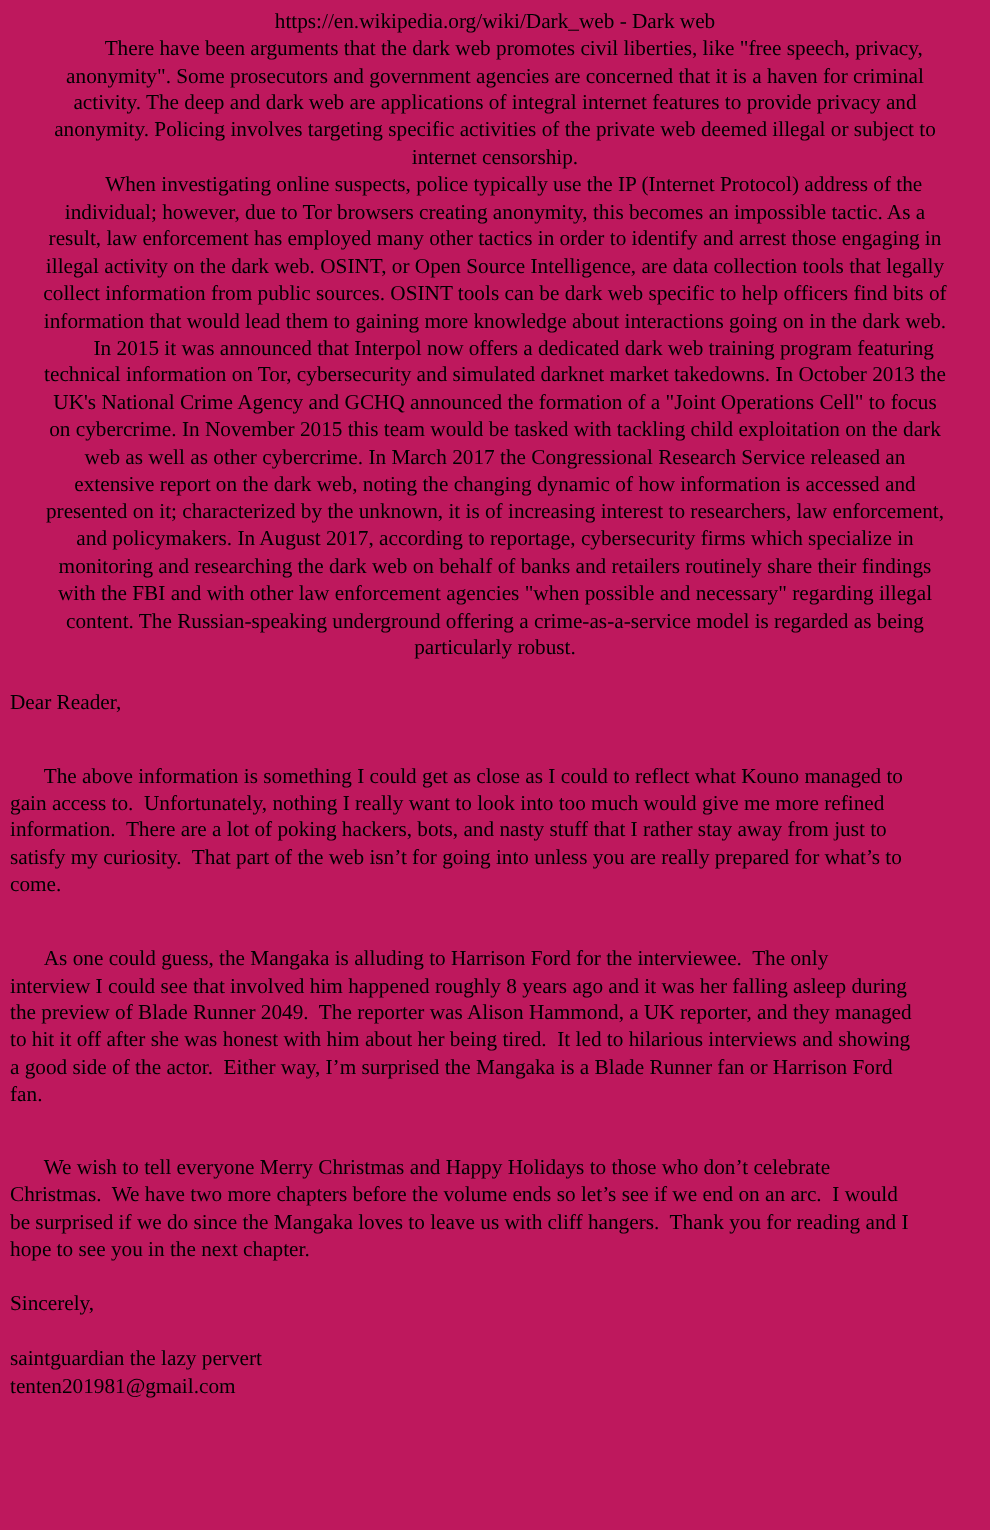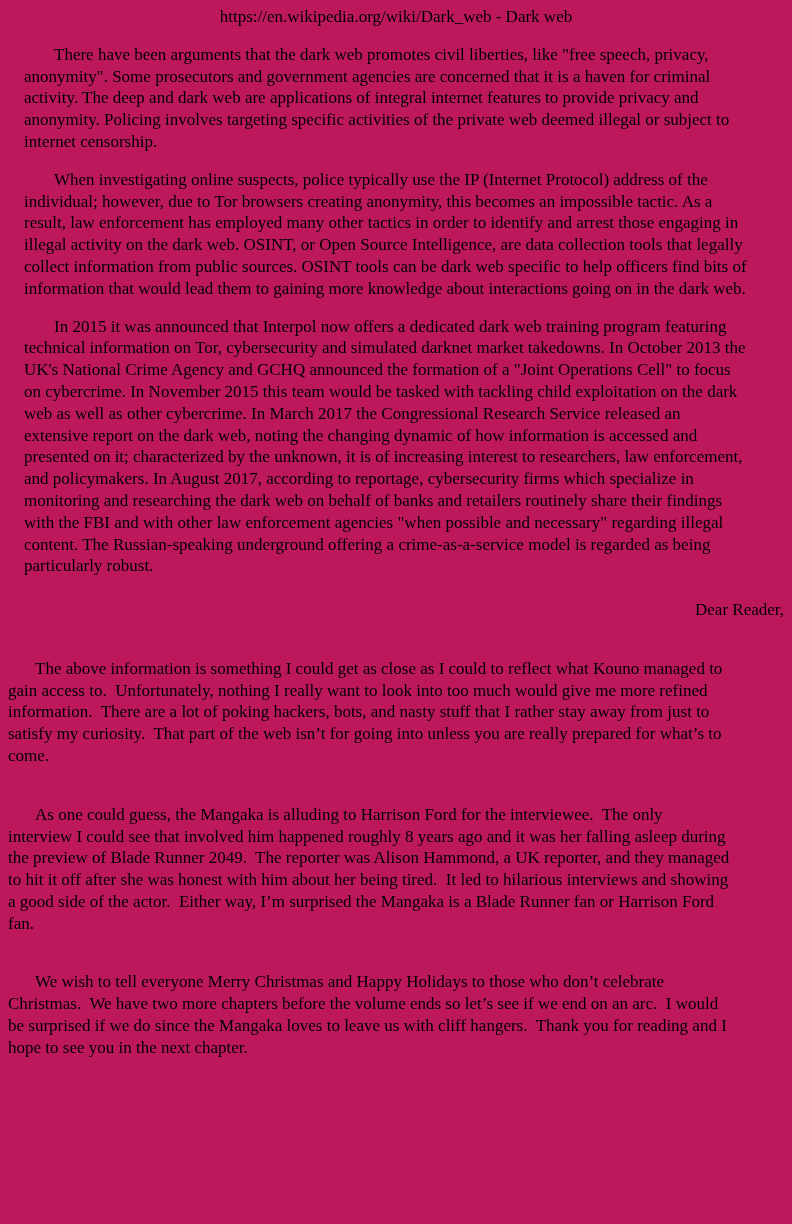--- a/index.html
+++ b/index.html
@@ -18,32 +18,33 @@
     line-height: 21.8px;
     box-sizing: border-box;
     padding: 6px 8px 0 8px;
     overflow: hidden;
   }
   .centered-line {
     text-align: center;
     white-space: pre;
   }
   .wiki-para {
+    text-align: center;
     white-space: pre;
     text-indent: 30px;
-    margin: 16px;
+    margin: 0;
   }
   .letter-para {
     text-align: left;
     white-space: pre;
     text-indent: 27px;
     margin: 37px 0 0 0;
   }
   .letter-line {
-    text-align: right;
+    text-align: left;
     white-space: pre;
     margin: 21.8px 0 0 0;
   }
   .signature-block {
     margin-top: 21.8px;
   }
   .signature-block div {
     white-space: pre;
   }
 </style>
@@ -94,15 +95,20 @@
 the preview of Blade Runner 2049.  The reporter was Alison Hammond, a UK reporter, and they managed
 to hit it off after she was honest with him about her being tired.  It led to hilarious interviews and showing
 a good side of the actor.  Either way, I’m surprised the Mangaka is a Blade Runner fan or Harrison Ford
 fan.</div>
 
   <div class="letter-para">We wish to tell everyone Merry Christmas and Happy Holidays to those who don’t celebrate
 Christmas.  We have two more chapters before the volume ends so let’s see if we end on an arc.  I would
 be surprised if we do since the Mangaka loves to leave us with cliff hangers.  Thank you for reading and I
 hope to see you in the next chapter.</div>
 
+  <div class="letter-line">Sincerely,</div>
 
+  <div class="signature-block">
+    <div>saintguardian the lazy pervert</div>
+    <div>tenten201981@gmail.com</div>
+  </div>
 
 </div>
 
 </body></html>

